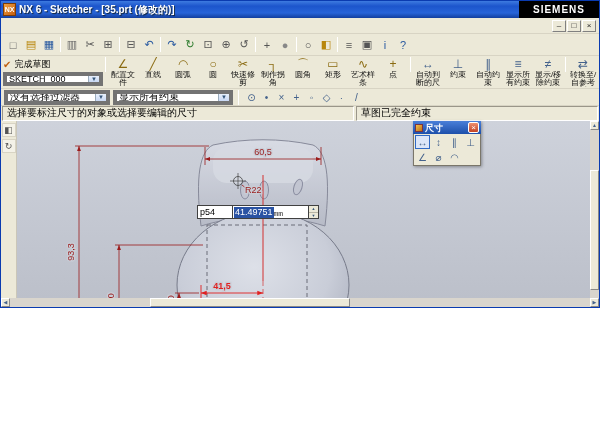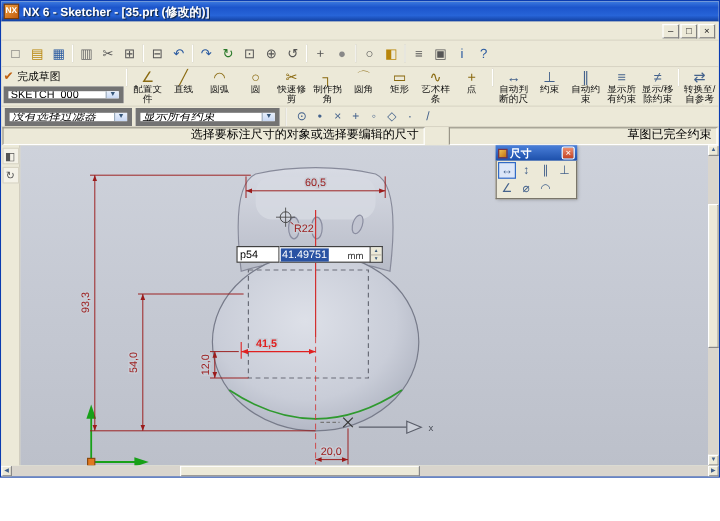--- a/index.html
+++ b/index.html
@@ -1,18 +1,18 @@
 <!DOCTYPE html>
 <html><head>
 <meta charset="utf-8">
 <style>
   *{box-sizing:border-box;margin:0;padding:0;}
   html,body{width:600px;height:434px;overflow:hidden;}
   body{font-family:"Liberation Sans","DejaVu Sans",sans-serif;font-size:11px;color:#000;}
-  .window{position:relative;width:600px;height:398px;border:1px solid #0a3bb0;background:#ece9d8;display:flex;flex-direction:column;overflow:hidden;}
+  .window{position:relative;width:600px;height:308px;border:1px solid #0a3bb0;background:#ece9d8;display:flex;flex-direction:column;overflow:hidden;}
 
   
   .titlebar{height:17px;flex:0 0 17px;display:flex;align-items:center;background:linear-gradient(180deg,#3d7be0 0%,#1c55cc 30%,#2764d8 70%,#123f9e 100%);padding-left:2px;gap:3px;}
   .nx-icon{width:13px;height:13px;background:linear-gradient(135deg,#f0a040,#c35d10);border:1px solid #7a3c08;color:#fff;font-size:7px;font-weight:bold;display:flex;align-items:center;justify-content:center;}
   .title-text{color:#fff;font-size:10px;font-weight:bold;text-shadow:1px 1px 1px #123;white-space:nowrap;overflow:hidden;}
   .brand{margin-left:auto;height:17px;width:80px;background:#000;color:#fff;font-size:10px;font-weight:bold;letter-spacing:1px;display:flex;align-items:center;justify-content:center;}
 
   
   .menubar{height:16px;flex:0 0 16px;background:#ece9d8;display:flex;align-items:center;padding:0 2px;border-bottom:1px solid #d8d4c4;}
   .menu-item{padding:0 5px;font-size:11px;line-height:15px;white-space:nowrap;cursor:default;}
@@ -31,44 +31,44 @@
   .finish-btn .fg{color:#c06010;font-size:10px;font-weight:bold;}
   .combo{display:flex;align-items:center;background:#fff;border:4px solid #737373;height:14px;font-size:9px;padding-left:2px;overflow:hidden;white-space:nowrap;}
   .combo .arrow{margin-left:auto;width:11px;height:100%;background:linear-gradient(180deg,#e8f0fc,#c8d8f4);border-left:1px solid #9ab;color:#35567a;font-size:6px;display:flex;align-items:center;justify-content:center;}
   .tools{display:flex;align-items:stretch;flex:1;overflow:hidden;}
   .tool{width:30px;flex:0 0 30px;display:flex;flex-direction:column;align-items:center;padding-top:1px;cursor:default;overflow:hidden;}
   .tg{height:13px;font-size:12px;line-height:12px;color:#8a6a10;}
   .tl{font-size:8px;line-height:8px;height:17px;overflow:hidden;text-align:center;color:#111;word-break:break-all;}
 
   
   .toolbar3{height:17px;flex:0 0 17px;display:flex;align-items:center;background:#ece9d8;padding:0 3px;gap:3px;border-bottom:1px solid #d8d4c4;}
-  .toolbar3 .combo{height:15px;font-size:10px;font-style:italic;}
+  .toolbar3 .combo{height:15px;font-size:10px;}
   .c1{width:106px;flex:0 0 106px;}
   .c2{width:120px;flex:0 0 120px;}
   .si{width:15px;height:15px;display:inline-flex;align-items:center;justify-content:center;font-size:10px;color:#44628c;border:1px solid transparent;}
 
   
-  .promptbar{height:15px;flex:0 0 15px;display:flex;gap:20px;background:#ece9d8;padding:0 1px;text-align:right;}
+  .promptbar{height:15px;flex:0 0 15px;display:flex;gap:2px;background:#ece9d8;padding:0 1px;}
   .pcell{border:1px solid;border-color:#9a9689 #fff #fff #9a9689;background:#ece9d8;font-size:10px;line-height:12px;padding:0 4px;white-space:nowrap;overflow:hidden;}
   .pc1{flex:0 0 352px;}
   .pc2{flex:1;}
 
   
   .main{position:relative;flex:1;background:#ece9d8;overflow:hidden;}
   .left-strip{position:absolute;left:0;top:0;bottom:0;width:16px;background:#ece9d8;border-right:1px solid #cac6b8;display:flex;flex-direction:column;align-items:center;padding-top:2px;gap:2px;}
   .ls-icon{width:14px;height:14px;font-size:9px;color:#555;display:flex;align-items:center;justify-content:center;border:1px solid #d8d4c4;background:#f4f2e8;}
   .canvas{position:absolute;left:16px;top:0;bottom:0;right:9px;background:linear-gradient(180deg,#ced2db 0%,#c4c8d2 55%,#bcc0ca 100%);overflow:hidden;}
   .canvas svg{position:absolute;left:0;top:0;}
 
   
   .dim-edit{position:absolute;left:180px;top:84px;display:flex;align-items:stretch;height:14px;z-index:30;}
   .de-name{width:36px;background:#fff;border:1px solid #404040;font-size:9px;line-height:12px;padding-left:2px;color:#000;}
   .de-val{width:76px;background:#fff;border:1px solid #404040;border-left:none;display:flex;align-items:flex-end;padding:0 1px;}
   .de-sel{background:#2952a3;color:#fff;font-size:9px;line-height:11px;padding:0 1px;}
-  .de-unit{font-size:8px;color:#333;margin-left:16px;}
+  .de-unit{font-size:8px;color:#333;margin-left:0;font-family:Liberation Mono, monospace;}
   .de-spin{width:10px;display:flex;flex-direction:column;border:1px solid #404040;border-left:none;}
   .de-spin span{flex:1;background:#ece9d8;font-size:4px;line-height:5px;text-align:center;color:#35567a;border-bottom:1px solid #b8b4a4;}
   .de-spin span:last-child{border-bottom:none;}
 
   
   .palette{position:absolute;left:412px;top:120px;width:68px;z-index:50;box-shadow:1px 1px 3px rgba(0,0,0,.35);}
   .pal-title{height:13px;display:flex;align-items:center;background:linear-gradient(180deg,#4a7fd9,#1c4faa);padding:0 2px;gap:2px;}
   .pal-ico{width:8px;height:8px;background:linear-gradient(135deg,#f0c050,#c07010);border:1px solid #734;}
   .pal-text{flex:1;color:#fff;font-size:9px;font-weight:bold;line-height:12px;}
   .pal-close{width:11px;height:11px;background:linear-gradient(180deg,#ef9070,#c24224);border:1px solid #fff;border-radius:2px;color:#fff;font-size:8px;line-height:9px;text-align:center;}
@@ -85,20 +85,21 @@
   .hspacer{flex:1;}
 </style>
 </head>
 <body>
 
 <div class="window">
 
   <div class="titlebar">
     <span class="nx-icon">NX</span>
     <span class="title-text">NX 6 - Sketcher - [35.prt (修改的)]</span>
+    <span class="brand">SIEMENS</span>
   </div>
 
   <div class="menubar">
     <span class="win-btns">
       <span class="wbtn">–</span>
       <span class="wbtn">□</span>
       <span class="wbtn">×</span>
     </span>
   </div>
 

